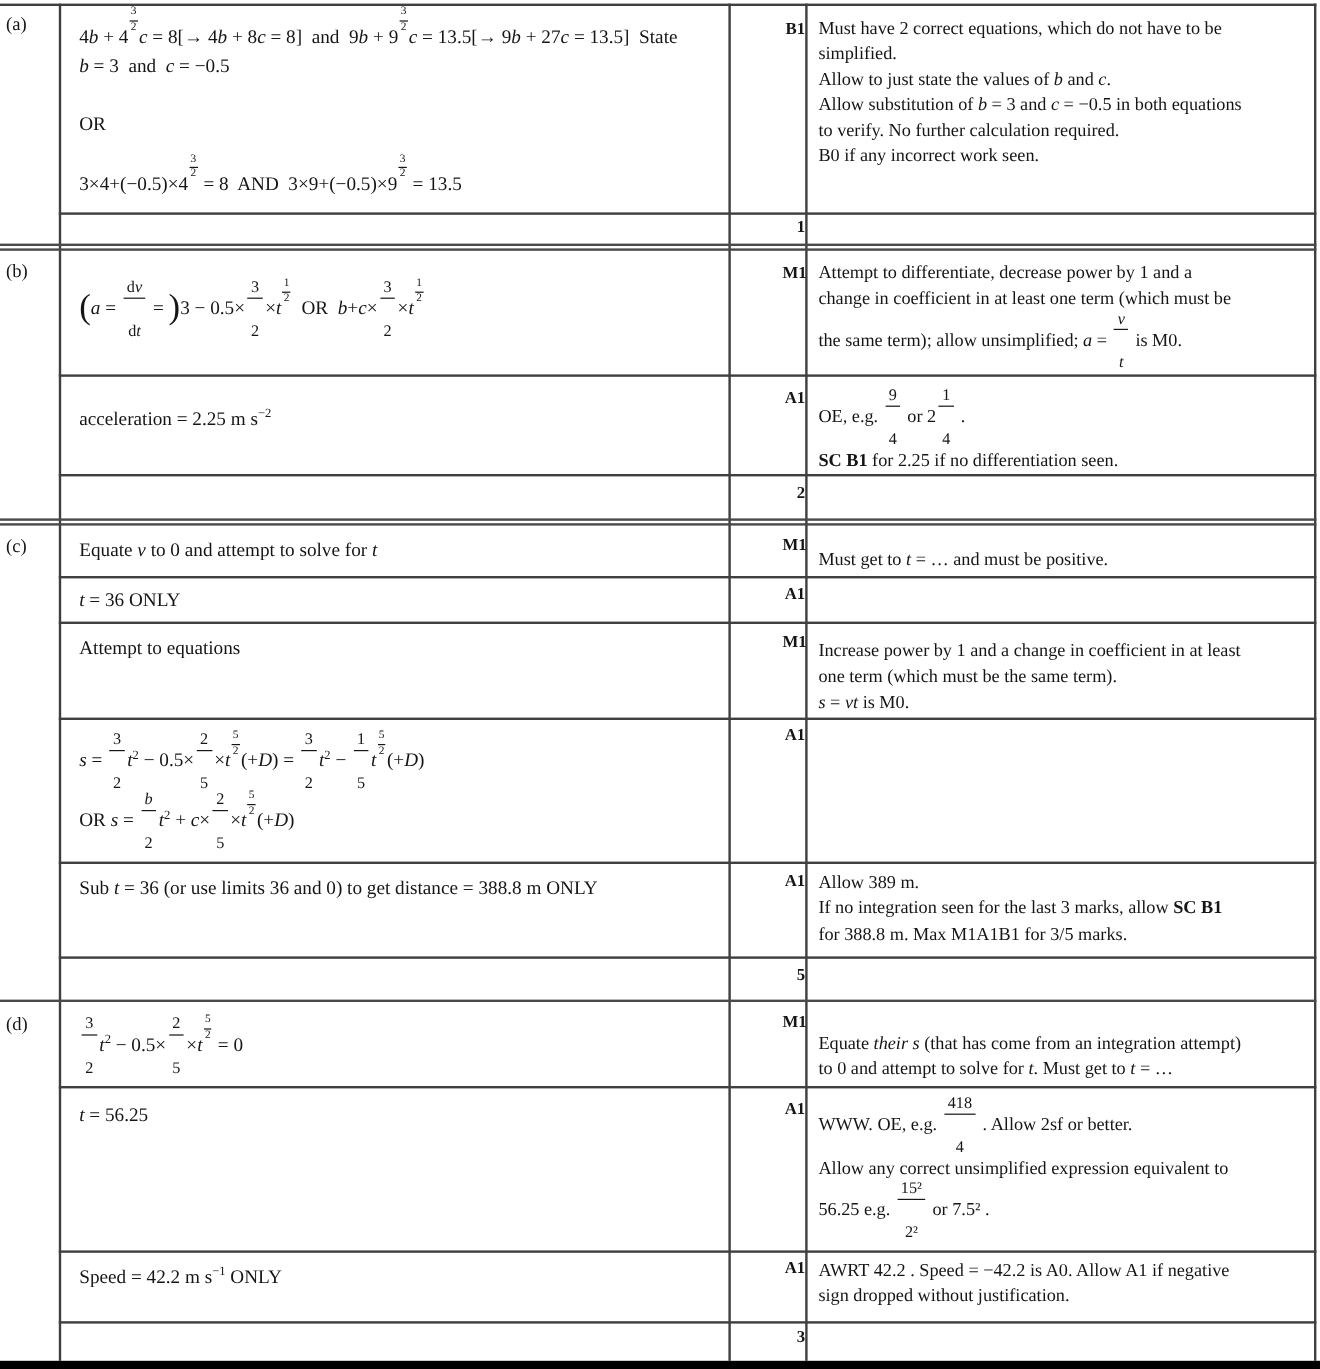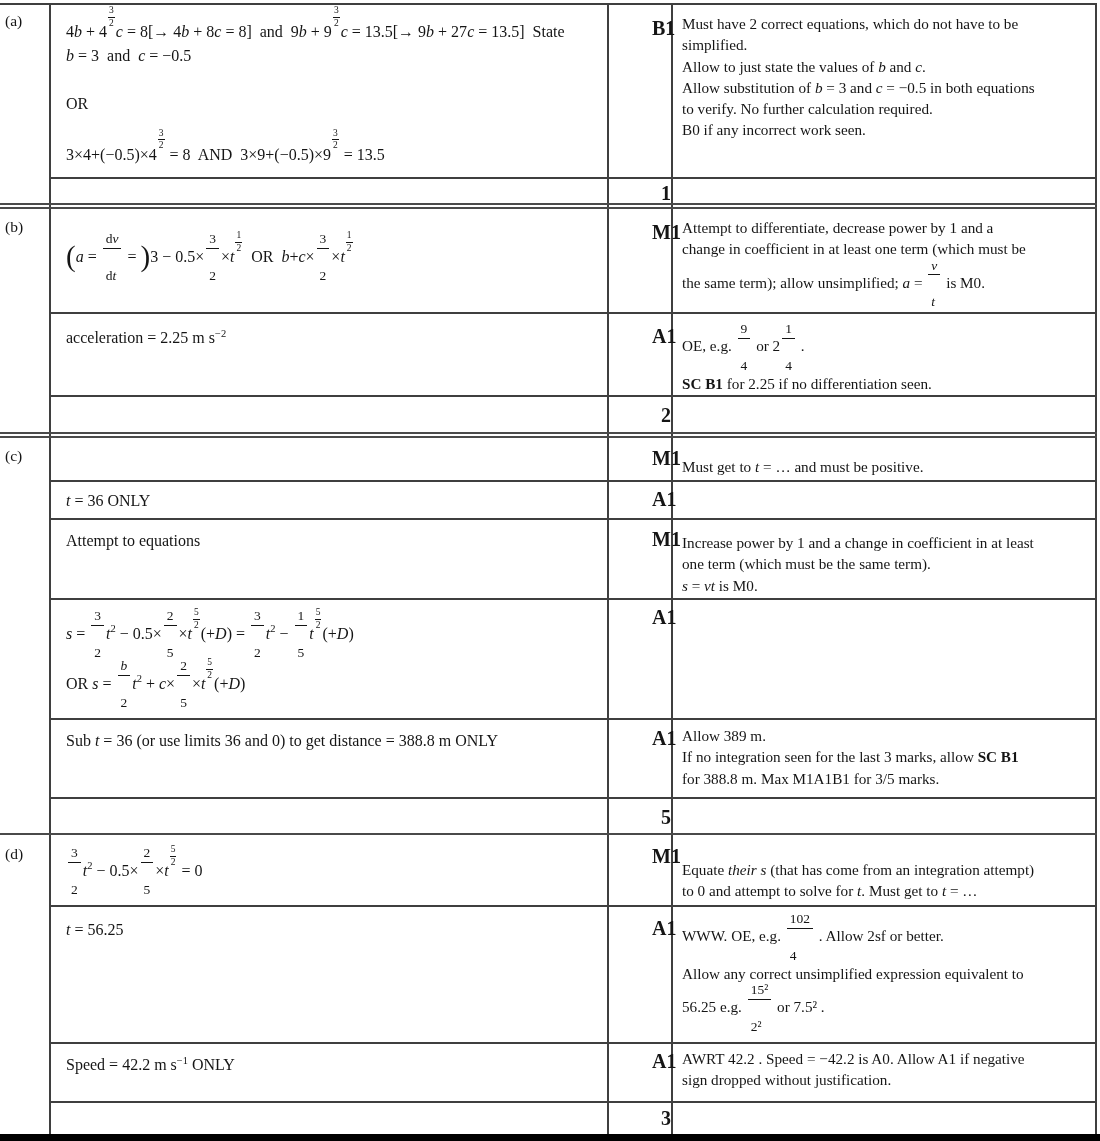--- a/index.html
+++ b/index.html
@@ -6,22 +6,22 @@
   #page{position:relative;width:1100px;height:1141px;background:#fff;overflow:hidden;
         font-family:"Liberation Serif","DejaVu Serif",serif;color:#151515;}
   .v{position:absolute;width:2px;background:#3f3f3f;}
   .h{position:absolute;height:2px;background:#3f3f3f;}
   .hd{position:absolute;height:2px;background:#4a4a4a;}
   .bbar{position:absolute;background:#000;}
   .cell{position:absolute;box-sizing:border-box;}
   .plabel{left:3px;width:45px;font-size:15.5px;padding-left:2px;}
   .working{left:50px;width:558px;padding:10px 8px 0 16px;font-size:16px;line-height:1.5;white-space:pre-wrap;}
   .note{left:672px;width:509px;padding:0 10px 0 10px;font-size:15.2px;line-height:1.4;white-space:pre-wrap;}
-  .mark{left:608px;width:72px;text-align:right;padding-right:9px;font-weight:bold;font-size:20px;padding-left:44px;}
-  .fr{display:inline-block;vertical-align:middle;text-align:left;margin:0 2px;line-height:1;position:relative;top:-1px;}
+  .mark{left:608px;width:72px;text-align:right;padding-right:9px;font-weight:bold;font-size:14px;padding-left:44px;}
+  .fr{display:inline-block;vertical-align:middle;text-align:center;margin:0 2px;line-height:1;position:relative;top:-1px;}
   .fr .n{display:block;padding:0 3px 2px;border-bottom:1px solid #151515;font-size:13.5px;}
   .fr .d{display:block;padding:20px 3px 0;font-size:13.5px;}
   .sfr{display:inline-block;text-align:center;font-size:9.5px;line-height:1;position:relative;top:-11px;margin:0 1px;}
   .sfr .n{display:block;border-bottom:1px solid #151515;padding:0 1px 1px;}
   .sfr .d{display:block;padding:1px 1px 0;}
   sup{font-size:10.5px;line-height:0;}
   .bigp{font-size:29px;font-weight:300;vertical-align:middle;line-height:0;position:relative;top:-2px;}
 </style>
 </head>
 <body>
@@ -71,26 +71,27 @@
 Allow substitution of <i>b</i> = 3 and <i>c</i> = −0.5 in both equations
 to verify. No further calculation required.
 B0 if any incorrect work seen.</div>
   <div class="cell mark" style="top:182px;">1</div>
 
   <div class="cell working" style="top:209px;padding-top:24px;"><span class="bigp">(</span><i>a</i> = <span class="fr"><span class="n">d<i>v</i></span><span class="d">d<i>t</i></span></span> = <span class="bigp">)</span>3 − 0.5×<span class="fr"><span class="n">3</span><span class="d">2</span></span>×<i>t</i><span class="sfr"><span class="n">1</span><span class="d">2</span></span>  OR  <i>b</i>+<i>c</i>×<span class="fr"><span class="n">3</span><span class="d">2</span></span>×<i>t</i><span class="sfr"><span class="n">1</span><span class="d">2</span></span></div>
   <div class="cell mark" style="top:221px;">M1</div>
   <div class="cell note" style="top:217px;">Attempt to differentiate, decrease power by 1 and a
 change in coefficient in at least one term (which must be
 the same term); allow unsimplified; <i>a</i> = <span class="fr"><span class="n"><i>v</i></span><span class="d"><i>t</i></span></span> is M0.</div>
-  <div class="cell working" style="top:312px;padding-top:14px;">acceleration = 2.25 m s<sup>−2</sup></div>
+  <div class="cell working" style="top:324px;padding-top:14px;">acceleration = 2.25 m s<sup>−2</sup></div>
   <div class="cell mark" style="top:325px;">A1</div>
   <div class="cell note" style="top:323px;">OE, e.g. <span class="fr"><span class="n">9</span><span class="d">4</span></span> or 2<span class="fr"><span class="n">1</span><span class="d">4</span></span> .
 <b>SC B1</b> for 2.25 if no differentiation seen.</div>
   <div class="cell mark" style="top:404px;">2</div>
 
+  <div class="cell working" style="top:438px;padding-top:9px;">Equate <i>v</i> to 0 and attempt to solve for <i>t</i></div>
   <div class="cell mark" style="top:447px;">M1</div>
   <div class="cell note" style="top:456px;">Must get to <i>t</i> = … and must be positive.</div>
   <div class="cell working" style="top:480px;padding-top:9px;"><i>t</i> = 36 ONLY</div>
   <div class="cell mark" style="top:488px;">A1</div>
   <div class="cell working" style="top:518px;padding-top:11px;">Attempt to equations</div>
   <div class="cell mark" style="top:528px;">M1</div>
   <div class="cell note" style="top:532px;">Increase power by 1 and a change in coefficient in at least
 one term (which must be the same term).
 <i>s</i> = <i>vt</i> is M0.</div>
   <div class="cell working" style="top:598px;padding-top:12px;"><i>s</i> = <span class="fr"><span class="n">3</span><span class="d">2</span></span><i>t</i><sup>2</sup> − 0.5×<span class="fr"><span class="n">2</span><span class="d">5</span></span>×<i>t</i><span class="sfr"><span class="n">5</span><span class="d">2</span></span>(+<i>D</i>) = <span class="fr"><span class="n">3</span><span class="d">2</span></span><i>t</i><sup>2</sup> − <span class="fr"><span class="n">1</span><span class="d">5</span></span><i>t</i><span class="sfr"><span class="n">5</span><span class="d">2</span></span>(+<i>D</i>)
@@ -102,21 +103,21 @@
 If no integration seen for the last 3 marks, allow <b>SC B1</b>
 for 388.8 m. Max M1A1B1 for 3/5 marks.</div>
   <div class="cell mark" style="top:806px;">5</div>
 
   <div class="cell working" style="top:835px;padding-top:12px;"><span class="fr"><span class="n">3</span><span class="d">2</span></span><i>t</i><sup>2</sup> − 0.5×<span class="fr"><span class="n">2</span><span class="d">5</span></span>×<i>t</i><span class="sfr"><span class="n">5</span><span class="d">2</span></span> = 0</div>
   <div class="cell mark" style="top:845px;">M1</div>
   <div class="cell note" style="top:843px;margin-top:16px;">Equate <i>their s</i> (that has come from an integration attempt)
 to 0 and attempt to solve for <i>t</i>. Must get to <i>t</i> = …</div>
   <div class="cell working" style="top:905px;padding-top:13px;"><i>t</i> = 56.25</div>
   <div class="cell mark" style="top:917px;">A1</div>
-  <div class="cell note" style="top:913px;">WWW. OE, e.g. <span class="fr"><span class="n">102</span><span class="d">4</span></span> . Allow 2sf or better.
+  <div class="cell note" style="top:913px;">WWW. OE, e.g. <span class="fr"><span class="n">418</span><span class="d">4</span></span> . Allow 2sf or better.
 Allow any correct unsimplified expression equivalent to
 56.25 e.g. <span class="fr"><span class="n">15²</span><span class="d">2²</span></span> or 7.5² .</div>
   <div class="cell working" style="top:1042px;padding-top:11px;">Speed = 42.2 m s<sup>−1</sup> ONLY</div>
   <div class="cell mark" style="top:1050px;">A1</div>
   <div class="cell note" style="top:1048px;">AWRT 42.2 . Speed = −42.2 is A0. Allow A1 if negative
 sign dropped without justification.</div>
   <div class="cell mark" style="top:1107px;">3</div>
 
 </div>
 

